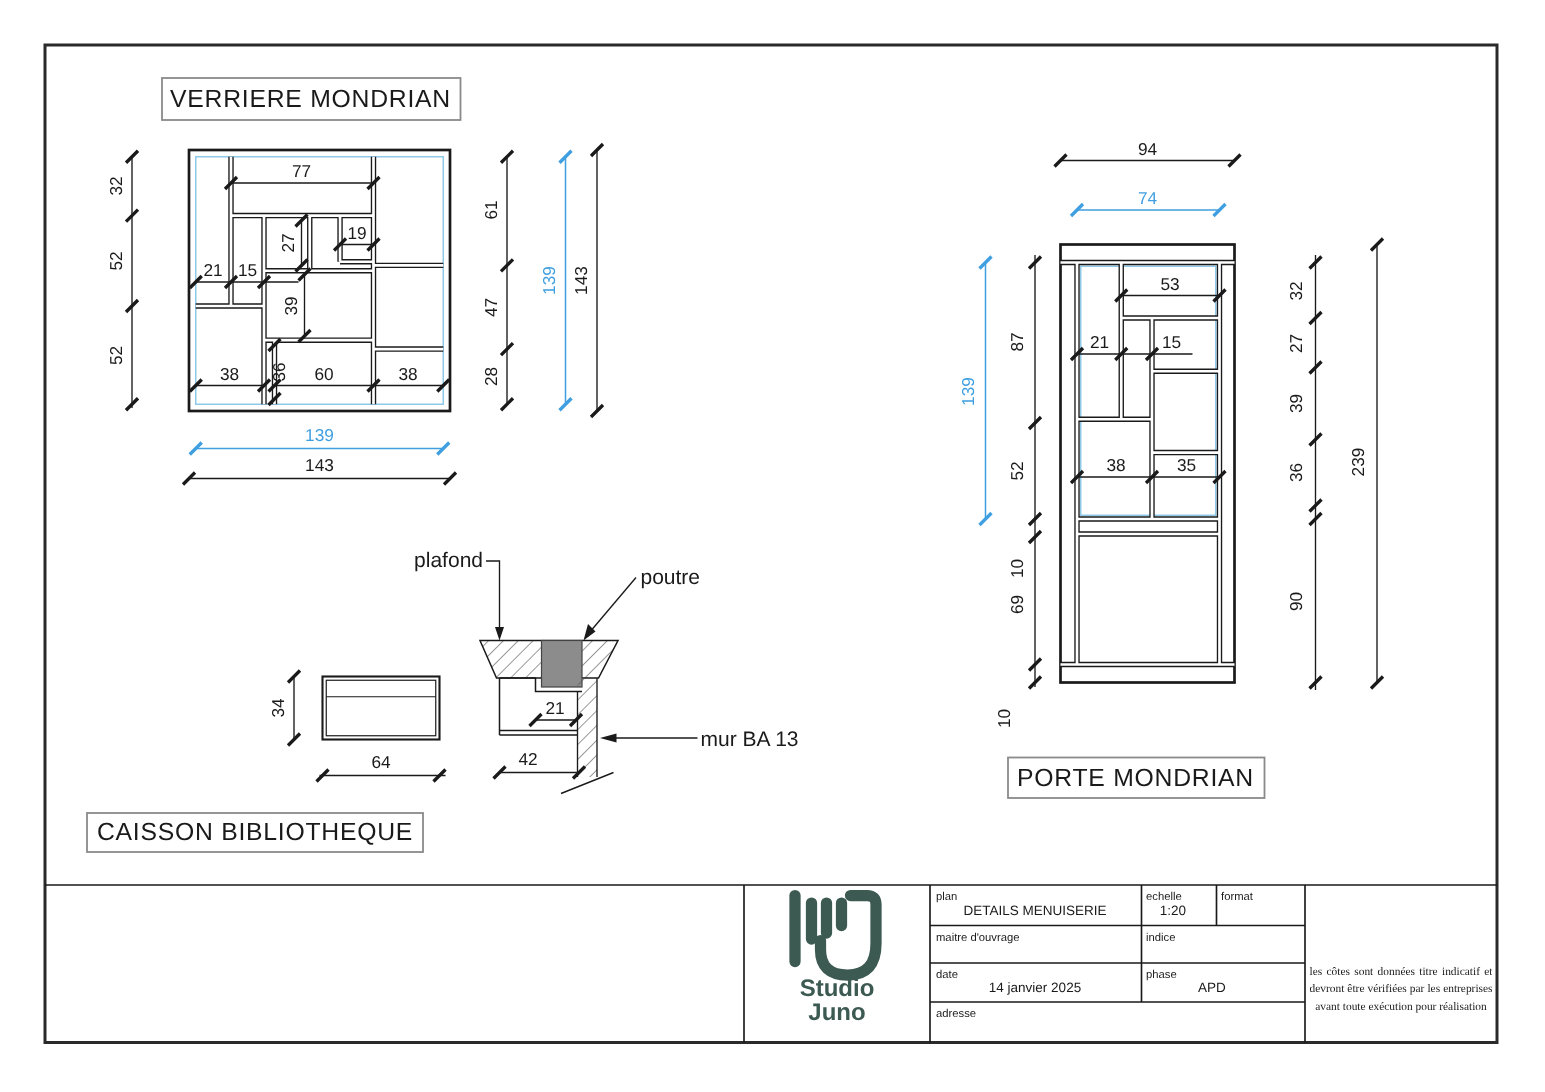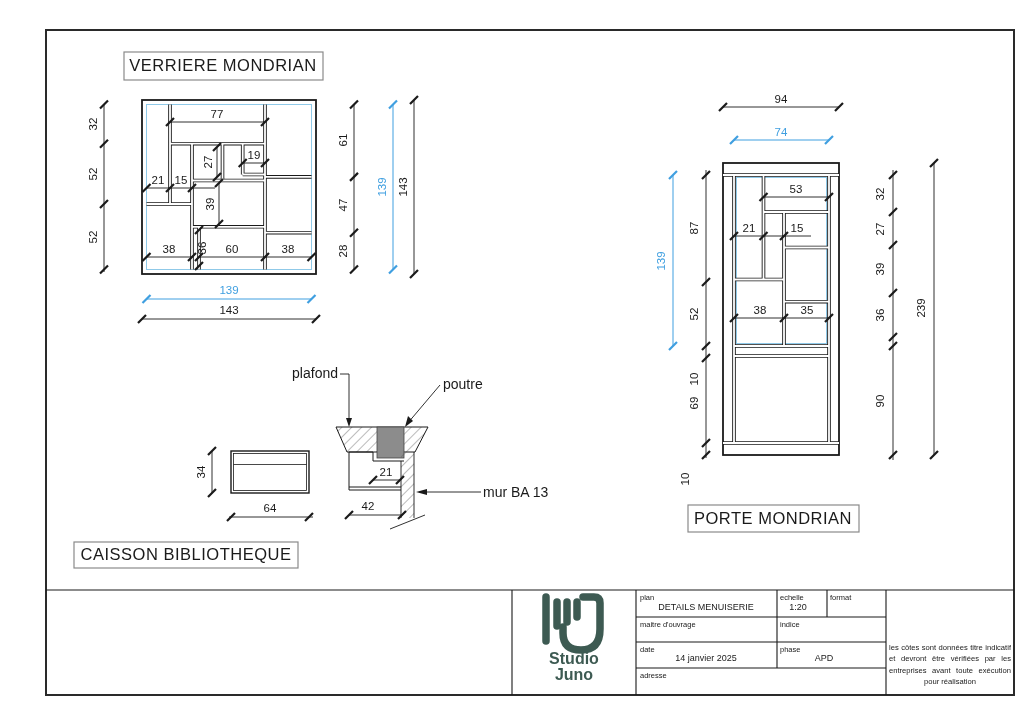--- a/index.html
+++ b/index.html
@@ -1,25 +1,25 @@
 <!DOCTYPE html>
 <html><head>
 <meta charset="utf-8">
 <style>
   html,body{margin:0;padding:0;background:#ffffff;}
-  .sheet{position:relative;width:926px;height:728px;background:#fff;font-family:"Liberation Sans",sans-serif;margin-left:16px;}
+  .sheet{position:relative;width:926px;height:728px;background:#fff;font-family:"Liberation Sans",sans-serif;}
   svg text{fill:#1a1a1a;}
   .dim{font-size:11.5px;}
   .dimb{font-size:11.5px;fill:#3f9fe0;}
   .boxtitle{font-size:16.5px;letter-spacing:.5px;}
   .lbl{font-size:14px;}
   .tb-lab{font-size:7.5px;}
   .tb-val{font-size:9px;}
   .logo-txt{font-size:16px;font-weight:bold;fill:#3d5a52;}
-  .disc{font-family:Liberation Sans, sans-serif;font-size:7.6px;line-height:1.5;color:#1a1a1a;
+  .disc{font-family:Liberation Serif, serif;font-size:7.6px;line-height:1.5;color:#1a1a1a;
         text-align:justify;text-align-last:center;}
 </style>
 </head>
 <body>
 
 <div class="sheet">
 <svg width="1030" height="728" viewBox="0 0 1030 728">
   <defs>
     <pattern id="hatch" width="7" height="7" patternUnits="userSpaceOnUse" patternTransform="rotate(45)">
       <line x1="0" y1="0" x2="0" y2="7" stroke="#555" stroke-width="0.8"></line>

